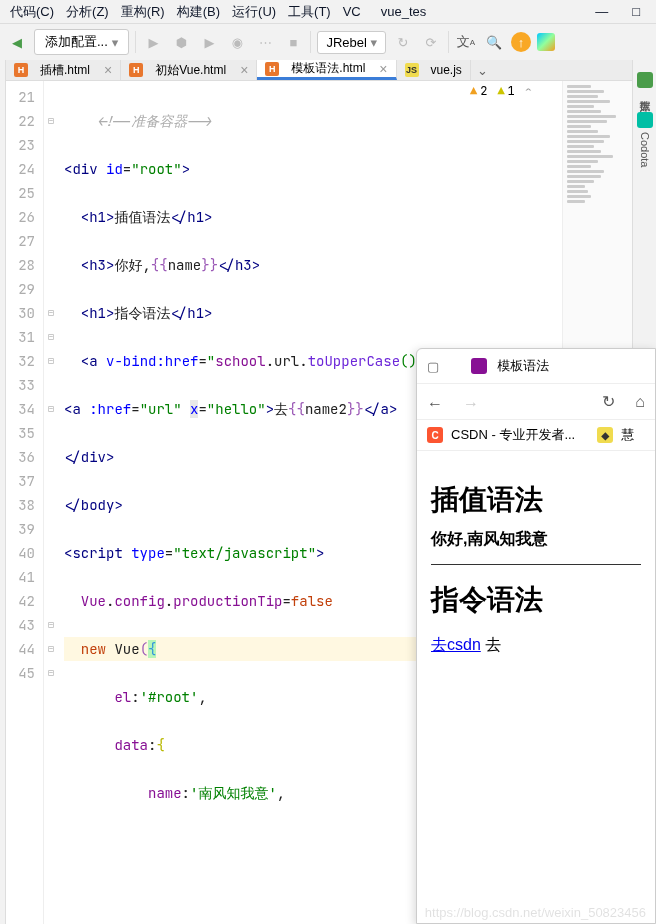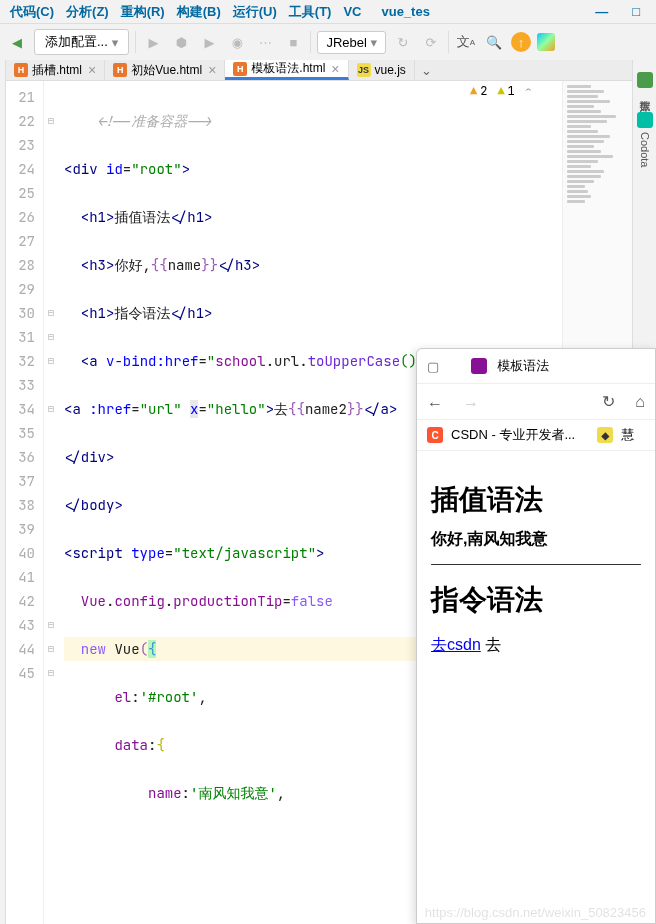--- a/index.html
+++ b/index.html
@@ -13,21 +13,21 @@
       position: relative;
     }
     .menubar {
       display: flex;
       align-items: center;
       padding: 2px 4px;
       background: #f2f2f2;
       height: 24px;
       border-bottom: 1px solid #ddd;
     }
-    .menubar span { padding: 2px 6px; color: #0369a1; font-weight: bold; }
+    .menubar span { padding: 2px 6px; color: #0f172a; }
     .window-title { color: #888; margin-left: 8px; }
     .window-btn { color: #999; margin: 0 6px; }
     .toolbar {
       display: flex;
       align-items: center;
       padding: 4px 6px;
       background: #f2f2f2;
       height: 36px;
       gap: 6px;
     }
@@ -74,21 +74,21 @@
       background: #ececec;
       border-bottom: 1px solid #ddd;
       height: 28px;
       align-items: center;
     }
     .tab {
       display: flex;
       align-items: center;
       padding: 0 8px;
       height: 100%;
-      gap: 4px;
+      gap: 12px;
       border-right: 1px solid #ddd;
       background: #ececec;
       font-size: 12px;
     }
     .tab.active {
       background: white;
       border-bottom: 3px solid #3b7dd8;
       align-items: center;
     }
     .tab-icon {
@@ -146,21 +146,21 @@
       white-space: pre;
       color: #212121;
       overflow: hidden;
     }
     .code .line { height: 24px; }
     .code .line.hl { background: #fff8e1; }
     .comment { color: #adadad; font-style: italic; }
     .tag { color: #000080; }
     .attr { color: #0000ff; }
     .str { color: #008000; }
-    .kw { color: #8b5cf6; }
+    .kw { color: #c2410c; }
     .prop { color: #871094; }
     .rainbow-purple { color: #9b59b6; }
     .rainbow-blue { color: #3498db; }
     .rainbow-yellow { color: #b8b800; }
     .cursor-bracket { background: #b8f5b8; }
     .minimap {
       width: 70px;
       background: #fafafa;
       border-left: 1px solid #eee;
     }

